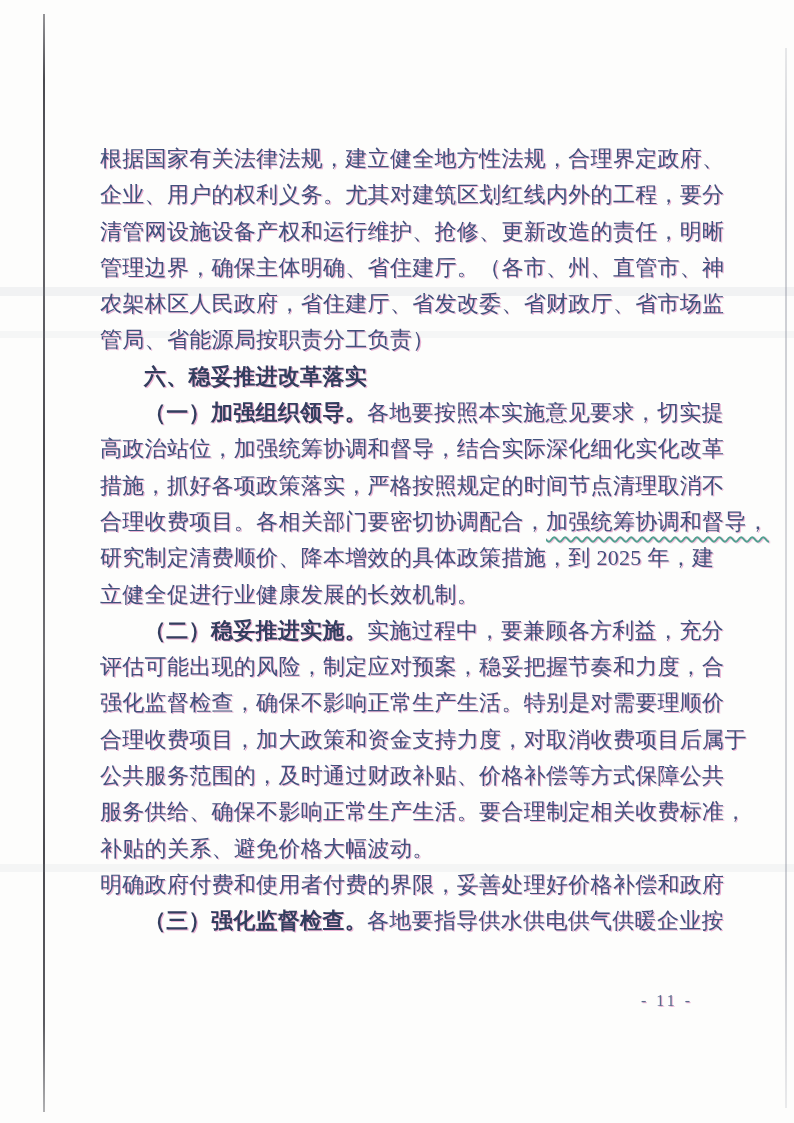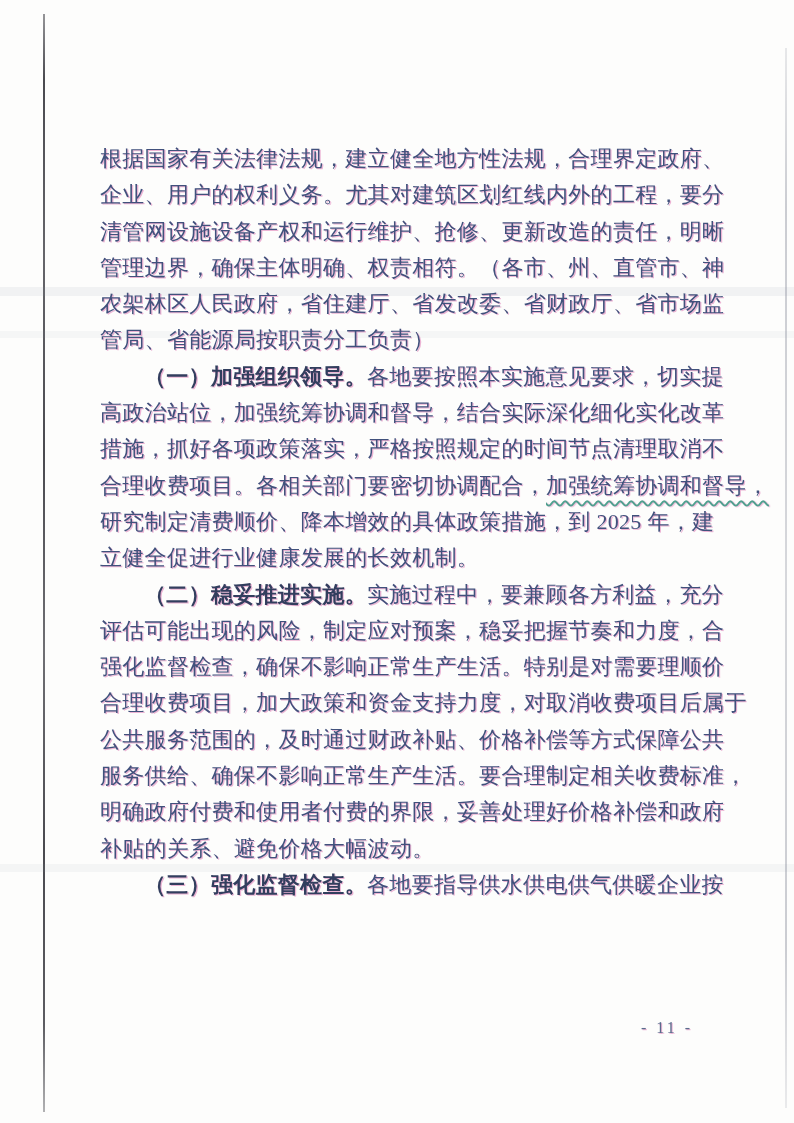--- a/index.html
+++ b/index.html
@@ -76,51 +76,51 @@
     text-decoration-thickness:1.5px;
     text-underline-offset:7px;
   }
   .page-number{
     position:absolute;left:622px;top:990px;width:90px;
     font-size:16px;line-height:22px;
     color:#5B6B8C;
     letter-spacing:3px;
     text-align:center;
     text-shadow:1px 0.5px 0 var(--fringe);
-    margin-top:27px;
   }
 </style>
 </head>
 <body>
 
 <div class="page">
   <div class="edge-left"></div>
   <div class="edge-right"></div>
   <div class="band b1"></div>
   <div class="band b2"></div>
   <div class="band b3"></div>
 
   <div class="text-block">
       <div class="line"><span>根据国家有关法律法规，建立健全地方性法规，合理界定政府、</span></div>
       <div class="line"><span>企业、用户的权利义务。尤其对建筑区划红线内外的工程，要分</span></div>
       <div class="line"><span>清管网设施设备产权和运行维护、抢修、更新改造的责任，明晰</span></div>
-      <div class="line"><span>管理边界，确保主体明确、权责相符。（各市、州、直管市、神</span></div>
+      <div class="line"><span>管理边界，确保主体明确、省住建厅。（各市、州、直管市、神</span></div>
       <div class="line"><span>农架林区人民政府，省住建厅、省发改委、省财政厅、省市场监</span></div>
       <div class="line no-just"><span>管局、省能源局按职责分工负责）</span></div>
+      <div class="line indent no-just"><span class="bold">六、稳妥推进改革落实</span></div>
       <div class="line indent"><span class="bold">（一）加强组织领导。</span><span>各地要按照本实施意见要求，切实提</span></div>
       <div class="line"><span>高政治站位，加强统筹协调和督导，结合实际深化细化实化改革</span></div>
       <div class="line"><span>措施，抓好各项政策落实，严格按照规定的时间节点清理取消不</span></div>
       <div class="line"><span>合理收费项目。各相关部门要密切协调配合，</span><span class="wavy">加强统筹协调和督导，</span></div>
       <div class="line"><span>研究制定清费顺价、降本增效的具体政策措施，到 2025 年，建</span></div>
       <div class="line no-just"><span>立健全促进行业健康发展的长效机制。</span></div>
       <div class="line indent"><span class="bold">（二）稳妥推进实施。</span><span>实施过程中，要兼顾各方利益，充分</span></div>
       <div class="line"><span>评估可能出现的风险，制定应对预案，稳妥把握节奏和力度，合</span></div>
       <div class="line"><span>强化监督检查，确保不影响正常生产生活。特别是对需要理顺价</span></div>
       <div class="line"><span>合理收费项目，加大政策和资金支持力度，对取消收费项目后属于</span></div>
       <div class="line"><span>公共服务范围的，及时通过财政补贴、价格补偿等方式保障公共</span></div>
       <div class="line"><span>服务供给、确保不影响正常生产生活。要合理制定相关收费标准，</span></div>
+      <div class="line no-just"><span>补贴的关系、避免价格大幅波动。</span></div>
       <div class="line"><span>明确政府付费和使用者付费的界限，妥善处理好价格补偿和政府</span></div>
-      <div class="line no-just"><span>补贴的关系、避免价格大幅波动。</span></div>
       <div class="line indent no-just"><span class="bold">（三）强化监督检查。</span><span>各地要指导供水供电供气供暖企业按</span></div>
     </div>
 
   <div class="page-number">- 11 -</div>
 </div>
 
 </body></html>

